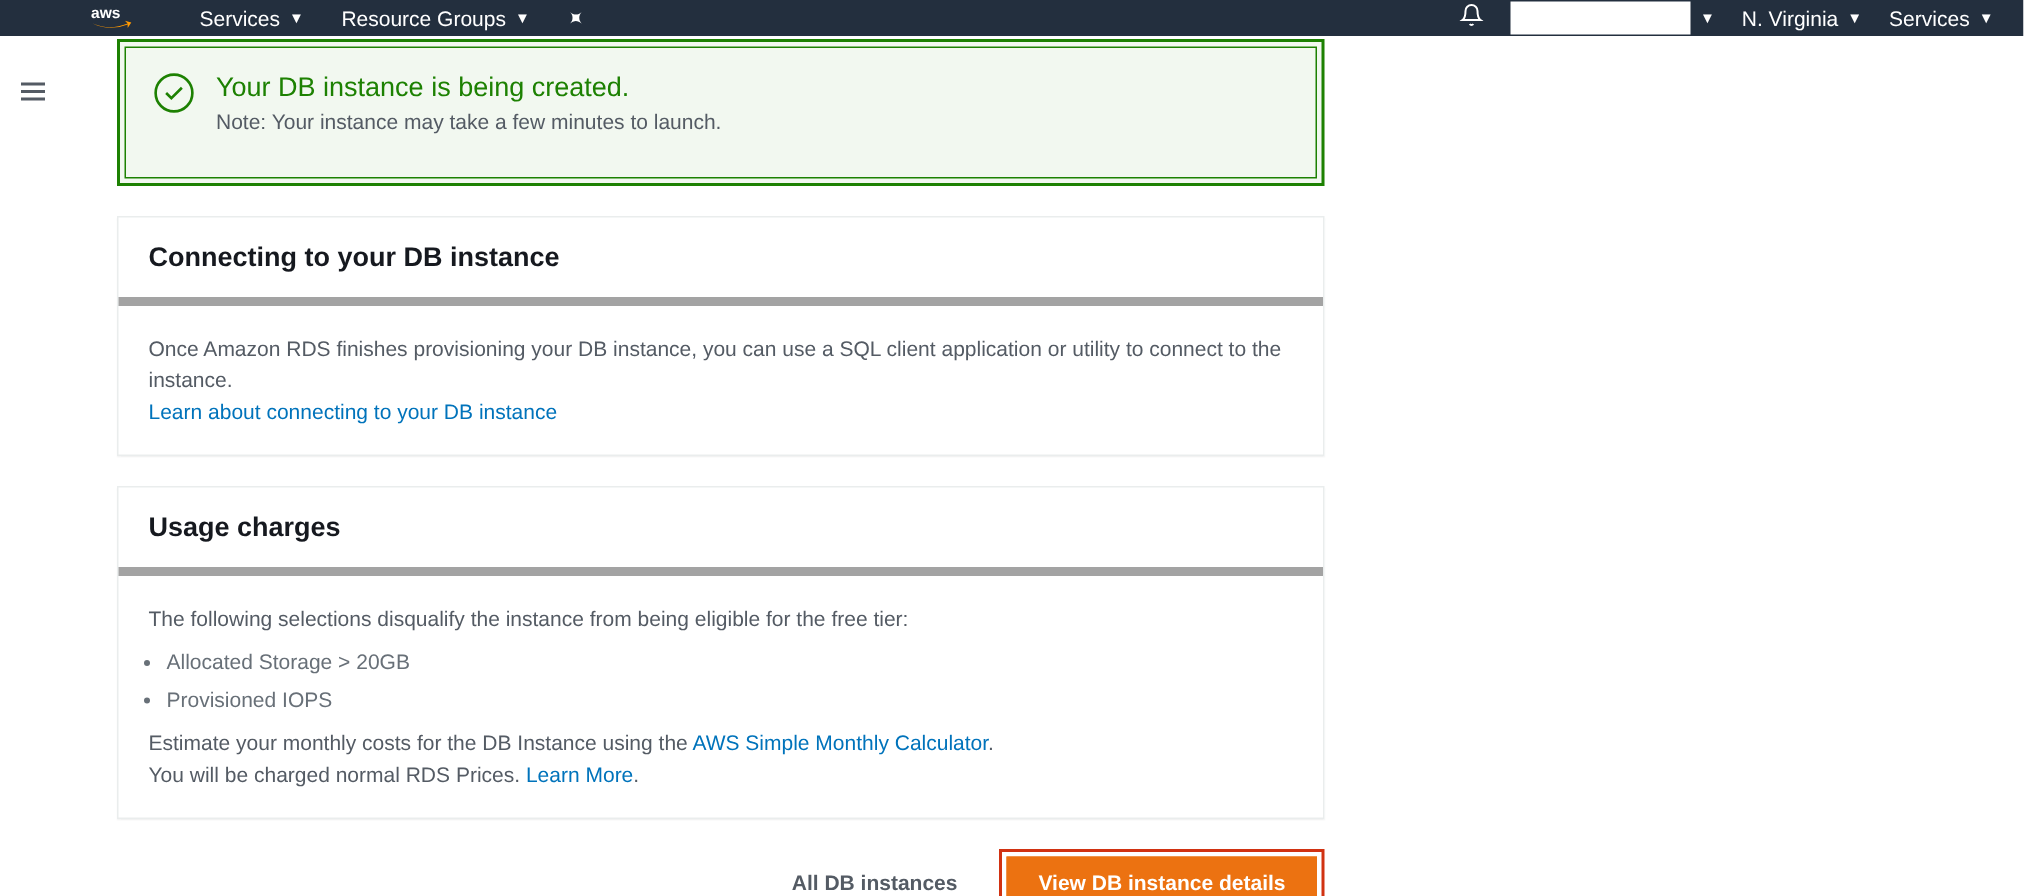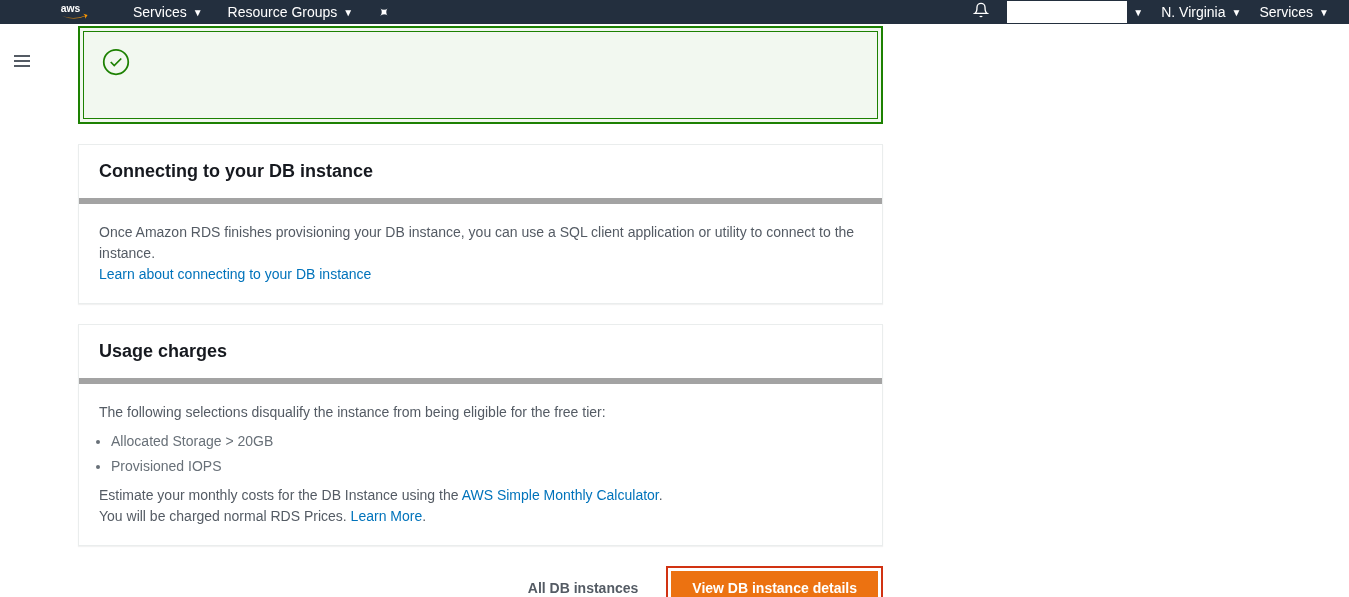--- a/index.html
+++ b/index.html
@@ -216,20 +216,24 @@
 
 <div class="main-content">
 
   <div class="success-banner">
     <div class="success-inner">
       <div class="check-circle">
         <svg viewBox="0 0 32 32">
             <circle cx="16" cy="16" r="14" fill="none" stroke="#1d8102" stroke-width="2"></circle>
             <path d="M10 16 L14 20 L22 12" fill="none" stroke="#1d8102" stroke-width="2"></path>
           </svg>
+      </div>
+      <div class="success-text">
+        <h3>Your DB instance is being created.</h3>
+        <p>Note: Your instance may take a few minutes to launch.</p>
       </div>
     </div>
   </div>
 
   <div class="panel">
     <div class="panel-header">
       <h2>Connecting to your DB instance</h2>
     </div>
     <div class="panel-body">
       <p>Once Amazon RDS finishes provisioning your DB instance, you can use a SQL client application or utility to connect to the instance.</p>

